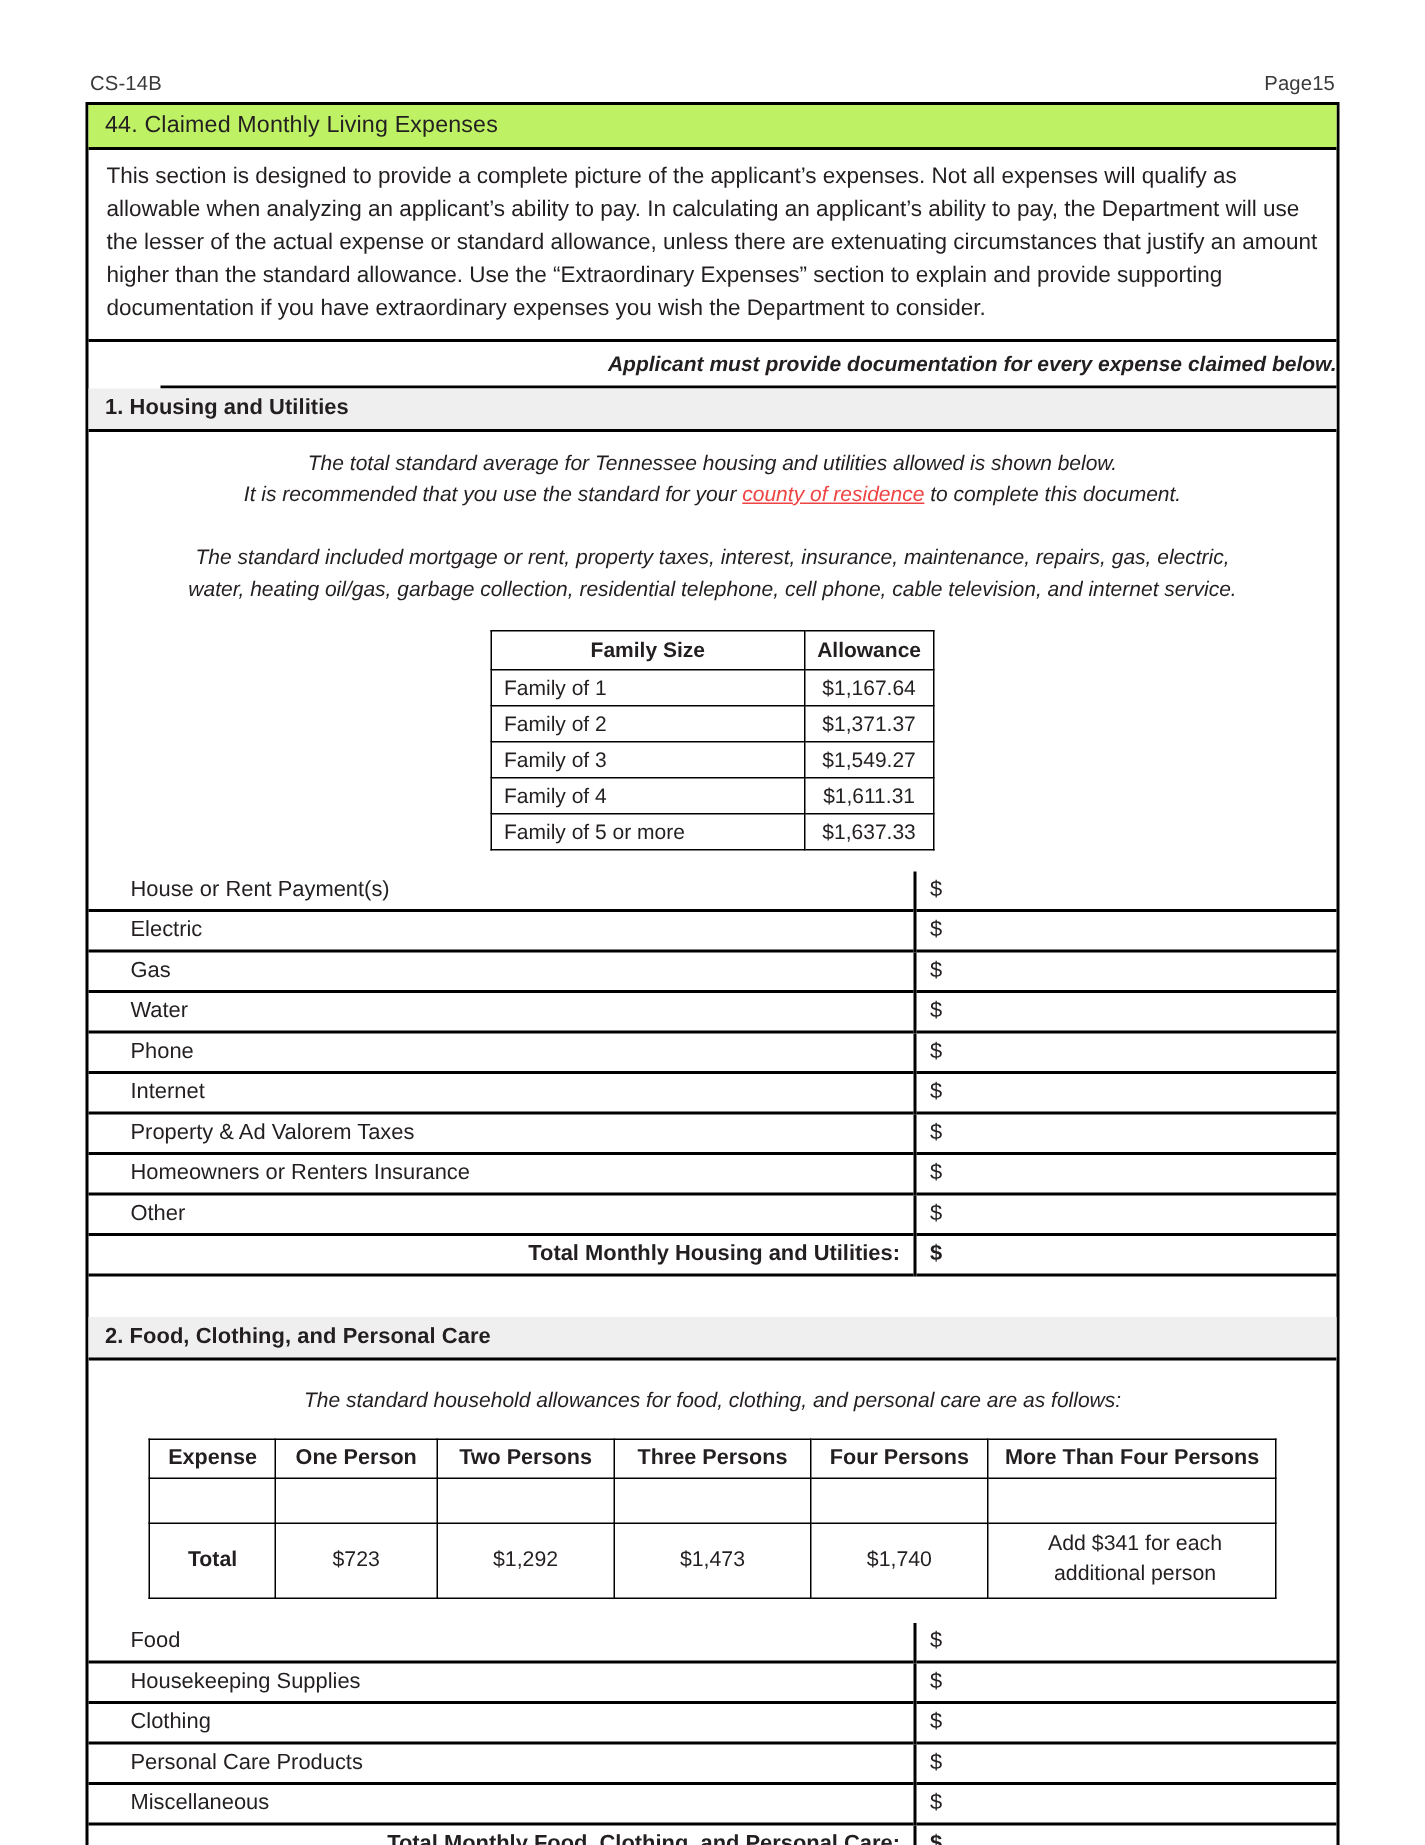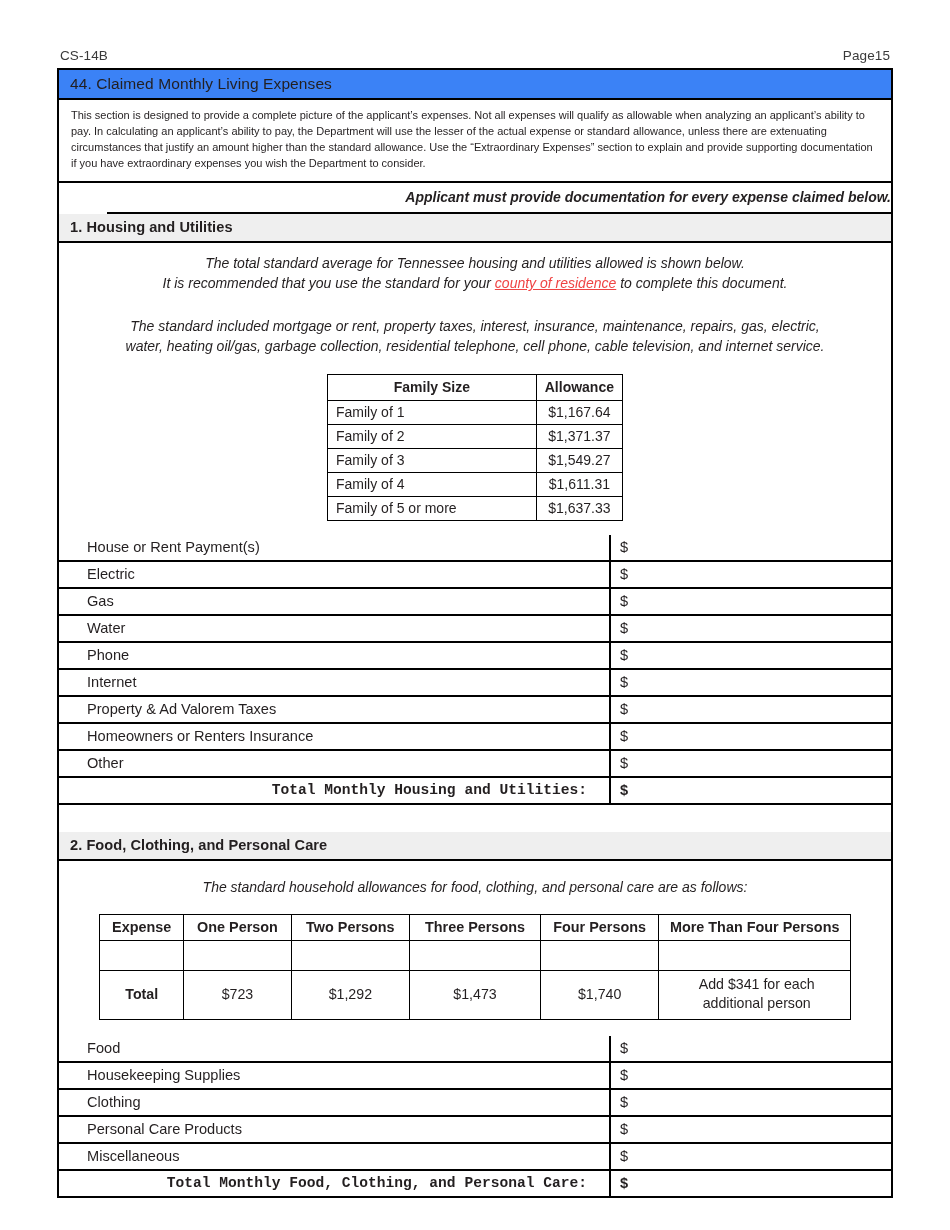--- a/index.html
+++ b/index.html
@@ -37,27 +37,27 @@
   .frame {
     border: 2.2px solid #000;
     border-bottom: none;
   }
   .frame.last { border-bottom: 2.2px solid #000; }
 
   .bar-title {
     border-bottom: 2.2px solid #000;
     font-size: 15.5px;
     padding: 5px 0 5px 11px;
-    background: #3b82f6;
+    background: #bef264;
     letter-spacing: .1px;
   }
 
   .intro {
     padding: 7px 12px 9px 12px;
-    font-size: 11px;
+    font-size: 15px;
     line-height: 1.47;
     border-bottom: 2.2px solid #000;
     text-align: left;
   }
 
   .callout {
     border-bottom: 2.2px solid #000;
     text-align: right;
     font-size: 14px;
     font-weight: bold;
@@ -131,22 +131,21 @@
     padding-left: 28px;
     width: 522px;
   }
   .rows td.amt {
     border-left: 2.2px solid #000;
     padding-left: 9px;
   }
   .rows td.total-lbl {
     text-align: right;
     font-weight: bold;
-    padding-right: 22px;
-    font-family: Liberation Mono, monospace;
+    padding-right: 9px;
   }
   .rows td.total-amt {
     border-left: 2.2px solid #000;
     font-weight: bold;
     padding-left: 9px;
   }
   .spacer-row td {
     border-top: 2.2px solid #000;
     height: 22px;
   }

